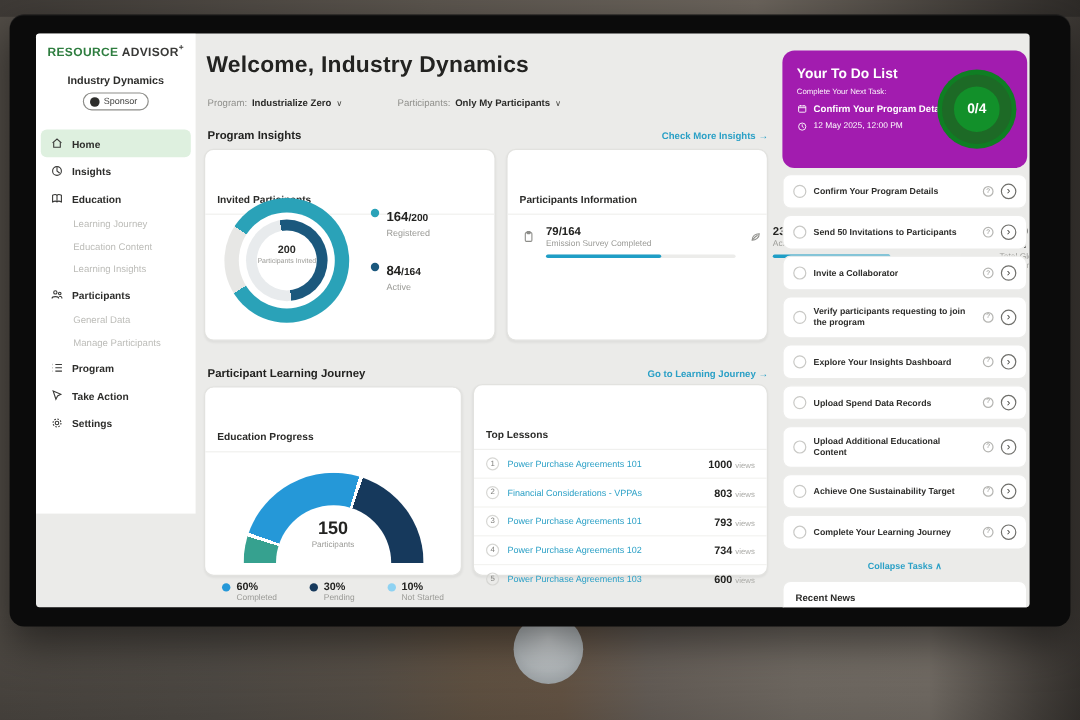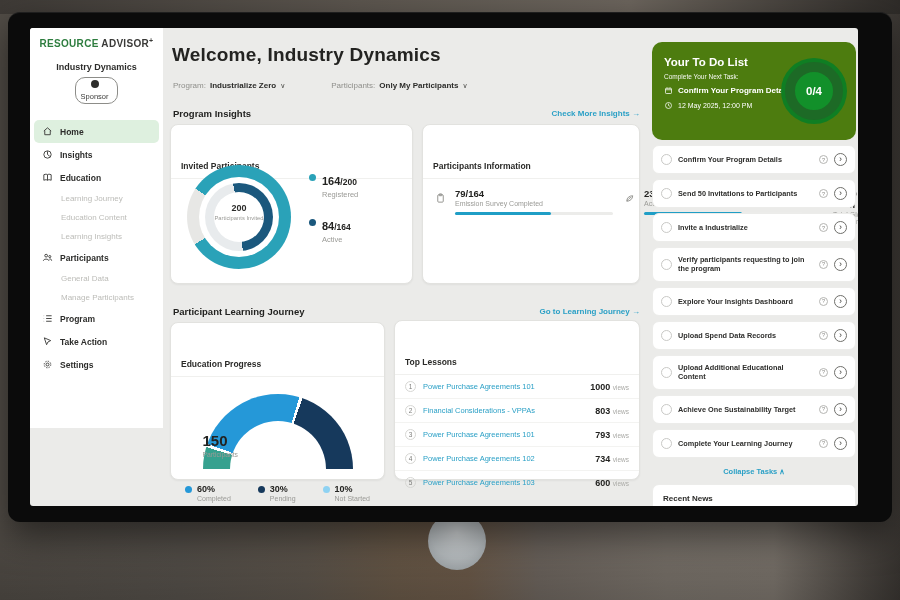--- a/index.html
+++ b/index.html
@@ -22,21 +22,21 @@
   .screen { position:absolute; left:22px; top:16px; width:828px; height:478px; background:#ebebe9;
     border-radius:3px; overflow:hidden; }
 
   
   .sidebar { position:absolute; left:0; top:0; width:133px; height:400px; background:#ffffff; padding-top:9px; }
   .logo { text-align:center; font-size:10px; font-weight:bold; letter-spacing:.3px; color:#3a3a38; }
   .logo .lg-green { color:#2e7d3f; }
   .logo sup { font-size:7px; }
   .org-name { text-align:center; font-size:9px; font-weight:bold; color:#2d2d2b; margin-top:13px; }
   .role-badge { margin:5px auto 16px; width:fit-content; display:flex; align-items:center; gap:4px;
-    border:1px solid #8d8d89; border-radius:10px; padding:2px 9px 2px 5px; font-size:7.5px; color:#3c3c3a; background:#fff;flex-direction:column; }
+    border:1px solid #8d8d89; border-radius:10px; padding:2px 9px 2px 5px; font-size:7.5px; color:#3c3c3a; background:#fff; }
   .role-dot { width:8px; height:8px; border-radius:50%; background:#2d2d2b; }
   .nav { margin-top:11px; display:flex; flex-direction:column; }
   .nav-item { display:flex; align-items:center; gap:7px; padding:6px 12px; font-size:8.5px; font-weight:bold;
     color:#2d2d2b; cursor:pointer; }
   .nav-item.active { background:#def0df; border-radius:5px; margin:0 4px; padding:6px 8px; }
   .nav-item.sub { padding:5px 12px 5px 31px; color:#bcbcb8; font-weight:normal; font-size:8px; }
   .nav-item svg { flex:none; }
 
   
   .main { position:absolute; left:133px; top:0; width:489px; height:392px; }
@@ -77,42 +77,42 @@
   .pi-val { font-size:9.5px; font-weight:bold; color:#232321; }
   .pi-label { font-size:7px; color:#9a9a96; margin-top:1px; }
   .pi-bar { width:158px; height:3px; border-radius:2px; background:#ececea; margin-top:5px; }
   .pi-fill { height:3px; border-radius:2px; background:#1f9ec6; }
 
   
   .gauge { position:relative; width:150px; height:78px; margin:17px auto 0; overflow:hidden; }
   .gauge-circle { position:absolute; left:0; top:0; width:150px; height:150px; border-radius:50%;
     background:conic-gradient(from 270deg,#36a18f 0deg 17deg,#ffffff 17deg 19.5deg,#2598d8 19.5deg 106.5deg,#ffffff 106.5deg 109deg,#16395c 109deg 180deg,transparent 180deg 360deg); }
   .gauge-hole { position:absolute; left:27px; top:27px; width:96px; height:96px; border-radius:50%; background:#fff; }
-  .gauge-center { position:absolute; left:0; right:0; top:38px; text-align:left; }
+  .gauge-center { position:absolute; left:0; right:0; top:38px; text-align:center; }
   .gauge-center .gc-val { font-size:15px; font-weight:bold; color:#232321; }
   .gauge-center .gc-label { font-size:6.8px; color:#9a9a96; margin-top:2px; }
   .gauge-legend { display:flex; justify-content:space-between; padding:12px 14px 0; }
   .gl-item { display:flex; gap:5px; }
   .gl-dot { width:7px; height:7px; border-radius:50%; margin-top:2px; flex:none; }
   .gl-pct { font-size:9px; font-weight:bold; color:#232321; }
   .gl-label { font-size:7px; color:#9a9a96; margin-top:1px; }
 
   
   .lesson-rows { display:flex; flex-direction:column; }
   .lesson-row { display:flex; align-items:center; gap:7px; padding:6px 10px; border-bottom:1px solid #f3f3f1; }
   .lesson-row:last-child { border-bottom:none; }
   .lesson-rank { width:11px; height:11px; border:1px solid #d7d7d4; border-radius:50%; font-size:6.5px; color:#7d7d7a;
     display:flex; align-items:center; justify-content:center; flex:none; }
   .lesson-title { flex:1; font-size:7.5px; font-weight:normal; color:#2ba0c6; cursor:pointer; }
   .lesson-views { font-size:9px; font-weight:bold; color:#232321; }
   .lesson-views small { font-size:6.5px; font-weight:normal; color:#aaaaa6; }
 
   
   .todo-col { position:absolute; left:622px; top:14px; width:204px; display:flex; flex-direction:column; }
-  .todo-green { position:relative; height:98px; background:#4d7c0f; border-radius:10px; padding:11px 12px; color:#fff; flex:none; }
+  .todo-green { position:relative; height:98px; background:#a21caf; border-radius:10px; padding:11px 12px; color:#fff; flex:none; }
   .tg-title { font-size:11.5px; font-weight:bold; margin-top:3px; }
   .tg-sub { font-size:6.5px; margin-top:5px; opacity:.95; }
   .tg-row { display:flex; align-items:center; gap:5px; margin-top:6px; }
   .tg-task { font-size:8px; font-weight:bold; }
   .tg-due { font-size:7px; }
   .tg-ringwrap { position:absolute; right:9px; top:16px; width:66px; height:66px; border-radius:50%;
     background:#0f7e23; display:flex; align-items:center; justify-content:center; }
   .tg-ring { width:58px; height:58px; border-radius:50%; border:10px solid #1d6a26; background:#12902a;
     display:flex; align-items:center; justify-content:center; font-size:11.5px; font-weight:bold; color:#fff; }
   .task { background:#fff; border:1px solid #ececea; border-radius:7px; padding:7px 8px; margin-top:5px;
@@ -421,21 +421,21 @@
         <span class="task-go">›</span>
       </div>
       <div class="task">
         <span class="task-check"></span>
         <span class="task-label">Send 50 Invitations to Participants</span>
         <span class="task-q">?</span>
         <span class="task-go">›</span>
       </div>
       <div class="task">
         <span class="task-check"></span>
-        <span class="task-label">Invite a Industrialize</span>
+        <span class="task-label">Invite a Collaborator</span>
         <span class="task-q">?</span>
         <span class="task-go">›</span>
       </div>
       <div class="task">
         <span class="task-check"></span>
         <span class="task-label">Verify participants requesting to join the program</span>
         <span class="task-q">?</span>
         <span class="task-go">›</span>
       </div>
       <div class="task">

